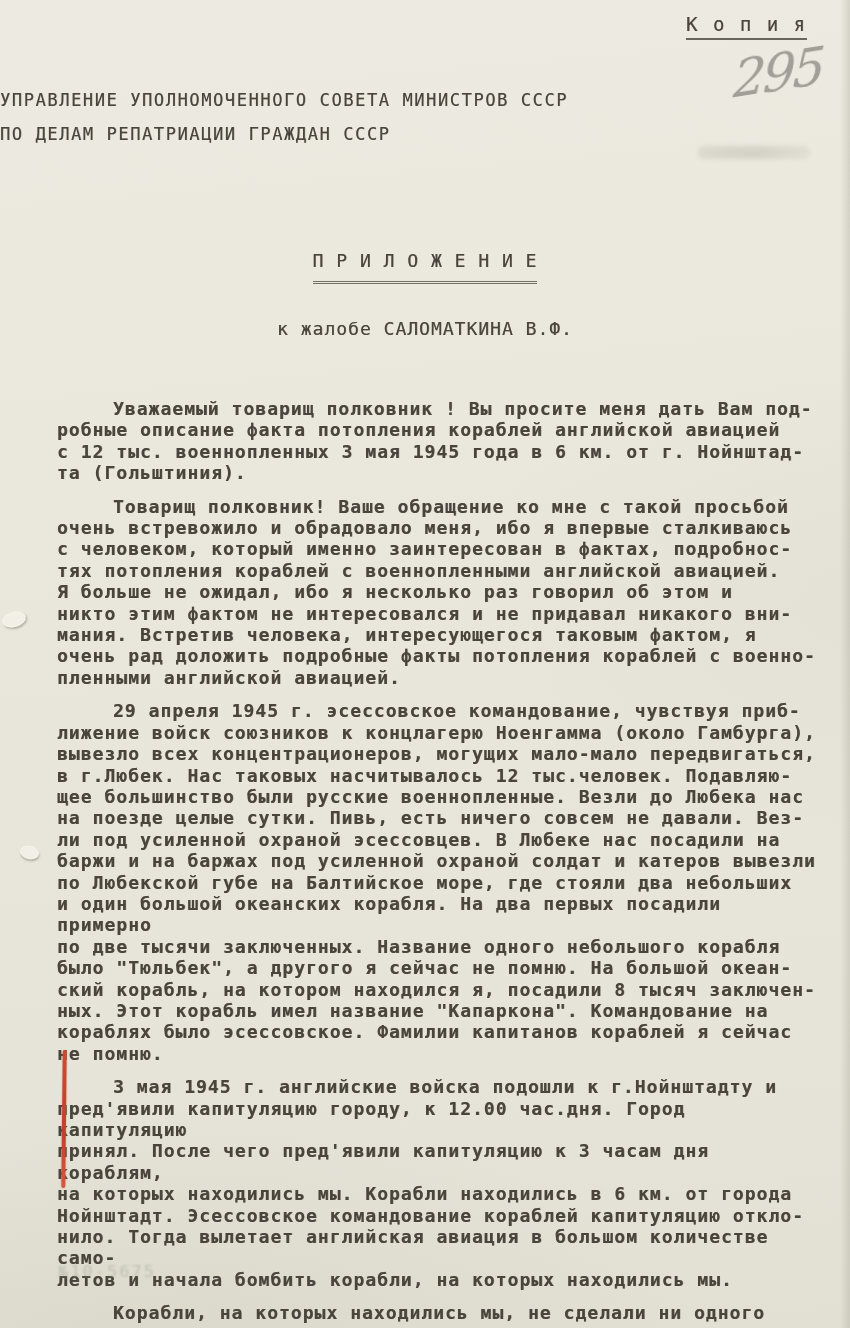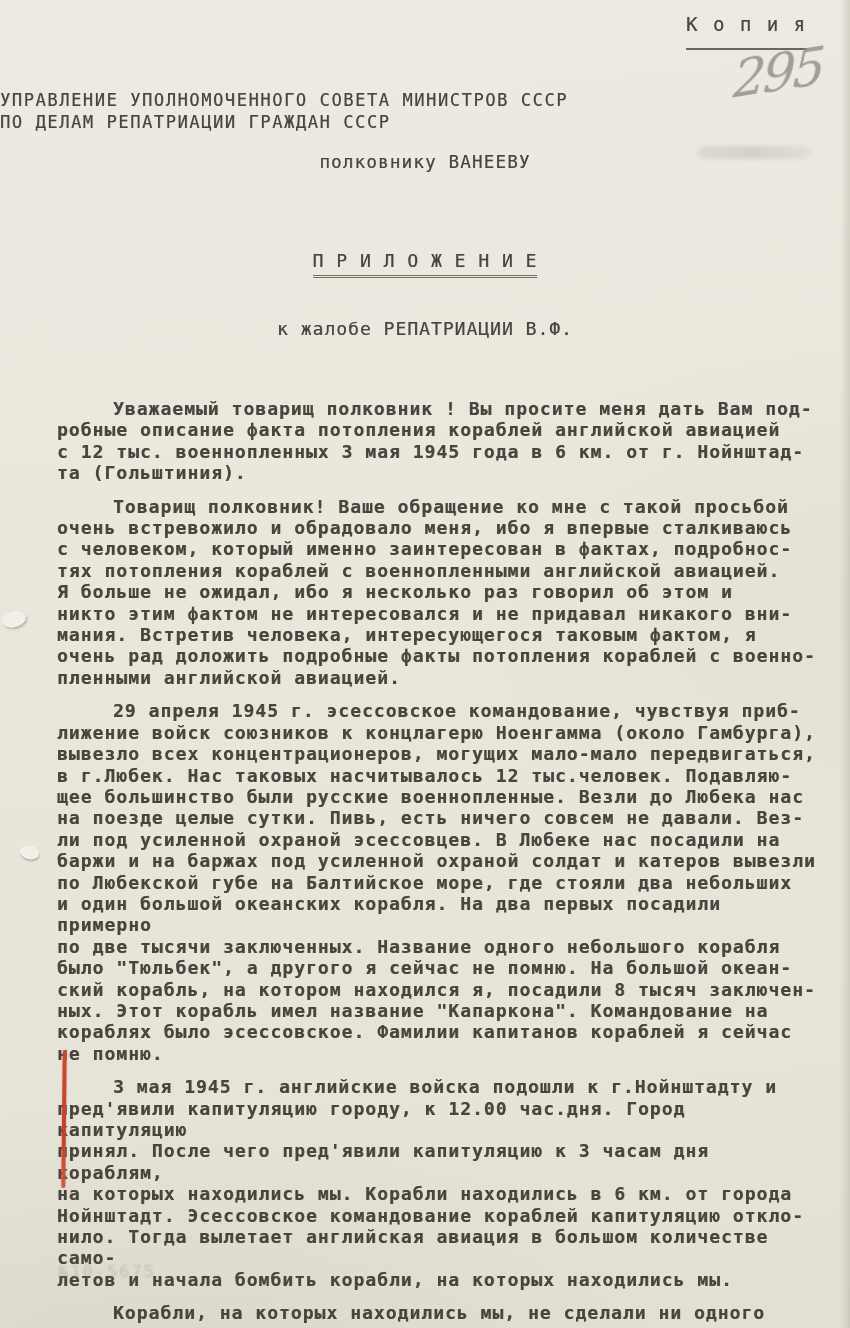--- a/index.html
+++ b/index.html
@@ -16,54 +16,54 @@
     color:#49453c;
   }
   .tw{ 
     color:#49453c;
     text-shadow:0.4px 0.4px 0.5px rgba(73,69,60,.55);
   }
   .copy-label{
     position:absolute;top:13px;left:686px;
     font-size:19px;letter-spacing:2px;
     border-bottom:2.5px solid rgba(73,69,60,.8);
-    padding-bottom:13px;white-space:nowrap;
+    padding-bottom:3px;white-space:nowrap;
   }
   .handwritten{
     position:absolute;top:42px;left:733px;
     font-family:"DejaVu Serif","Liberation Serif",serif;
     font-style:italic;font-weight:400;
     font-size:52px;color:#8f8d86;
     transform:rotate(-9deg) skewX(-12deg);
     opacity:.8;letter-spacing:-3px;
     filter:blur(.3px);
   }
   .smudge{
     position:absolute;top:146px;left:698px;width:112px;height:13px;
     background:linear-gradient(90deg, rgba(150,148,138,.18), rgba(150,148,138,.28), rgba(150,148,138,.12));
     filter:blur(2px);border-radius:6px;
   }
   .org{
     position:absolute;left:0;width:850px;text-align:left;
     font-size:17px;letter-spacing:1.6px;white-space:nowrap;
   }
   .org1{top:90px;}
-  .org2{top:112px;}
+  .org2{top:124px;}
   .recipient{
     position:absolute;top:152px;left:0;width:850px;text-align:center;
     font-size:17.5px;letter-spacing:1.2px;
   }
   .doc-title{
     position:absolute;top:250px;left:0;width:850px;text-align:center;
     font-size:18px;letter-spacing:1px;
   }
   .doc-title .inner{
     display:inline-block;
     border-bottom:3px double rgba(73,69,60,.75);
-    padding-bottom:4px;
+    padding-bottom:10px;
   }
   .doc-subtitle{
     position:absolute;top:318px;left:0;width:850px;text-align:center;
     font-size:18px;letter-spacing:1px;
   }
   .body-text{
     position:absolute;top:398px;left:57px;width:770px;
   }
   .para{
     font-size:18px;line-height:21.4px;letter-spacing:1.02px;
@@ -103,27 +103,26 @@
 
   <div class="copy-label tw">К о п и я</div>
 
   <div class="handwritten">295</div>
 
   <div class="smudge"></div>
 
   <div class="org org1 tw">УПРАВЛЕНИЕ УПОЛНОМОЧЕННОГО СОВЕТА МИНИСТРОВ СССР</div>
   <div class="org org2 tw">ПО ДЕЛАМ РЕПАТРИАЦИИ ГРАЖДАН СССР</div>
 
-  <div class="recipient tw">полковнику ВАНЕЕВУ</div>
 
   <div class="doc-title tw">
     <span class="inner">П Р И Л О Ж Е Н И Е</span>
   </div>
 
-  <div class="doc-subtitle tw">к жалобе РЕПАТРИАЦИИ В.Ф.</div>
+  <div class="doc-subtitle tw">к жалобе САЛОМАТКИНА В.Ф.</div>
 
   <div class="body-text">
     <p class="para tw">Уважаемый товарищ полковник ! Вы просите меня дать Вам под-
 робные описание факта потопления кораблей английской авиацией
 с 12 тыс. военнопленных 3 мая 1945 года в 6 км. от г. Нойнштад-
 та (Гольштиния).</p>
     <p class="para tw">Товарищ полковник! Ваше обращение ко мне с такой просьбой
 очень встревожило и обрадовало меня, ибо я впервые сталкиваюсь
 с человеком, который именно заинтересован в фактах, подробнос-
 тях потопления кораблей с военнопленными английской авиацией.

